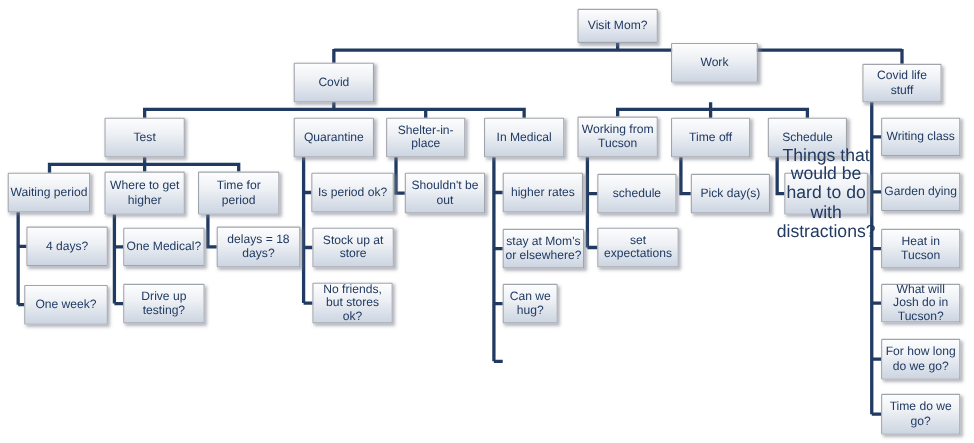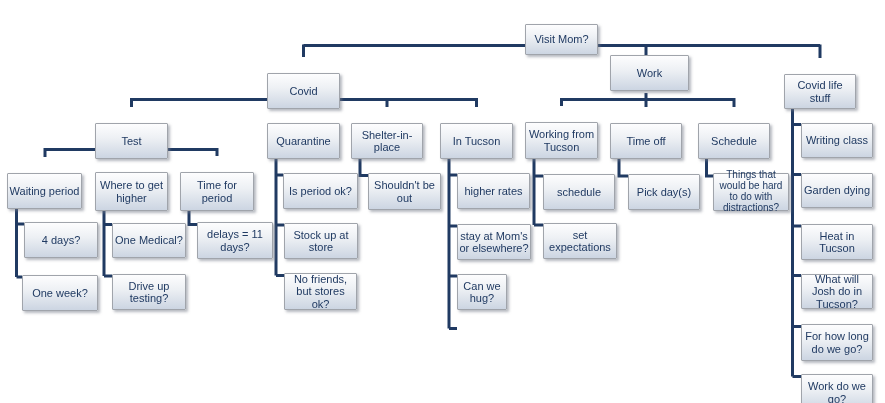--- a/index.html
+++ b/index.html
@@ -24,23 +24,22 @@
     justify-content: center;
     text-align: center;
     background: linear-gradient(180deg, #fdfdfe 0%, #edf0f4 42%, #ccd5e2 100%);
     border: 1px solid #a0a4ab;
     border-radius: 1px;
     box-shadow: 2px 2px 3px rgba(120,126,138,0.55);
     color: #203a62;
     font-size: 11px;
     line-height: 1.12;
     padding: 0 1px;
-    margin-top: 16px;
   }
-  .node.small { font-size: 10px; line-height: 1.08; }
+  .node.small { font-size: 16px; line-height: 1.08; }
 </style>
 </head>
 <body>
 
 <div class="canvas">
 
   <svg class="connectors" width="885" height="403" viewBox="0 0 885 403">
     <g fill="none" stroke="#203a62" stroke-width="3">
       <path d="M561.5 39 V47 M303.5 45.5 H820 M303.5 44.5 V57 M646 44.5 V57 M820 44.5 V58"></path>
       <path d="M303.5 93 V101 M131.5 99.5 H476.5 M131.5 98 V107 M387 98 V107 M476.5 98 V107"></path>
@@ -76,21 +75,21 @@
   <div class="node" style="left:95px;top:107px;width:73px;height:36px">
     <span>Test</span>
   </div>
   <div class="node" style="left:267px;top:107px;width:73px;height:36px">
     <span>Quarantine</span>
   </div>
   <div class="node" style="left:351px;top:107px;width:72px;height:36px">
     <span>Shelter-in-place</span>
   </div>
   <div class="node" style="left:440px;top:107px;width:73px;height:36px">
-    <span>In Tucson</span>
+    <span>In Medical</span>
   </div>
 
   <div class="node" style="left:525px;top:106px;width:73px;height:37px">
     <span>Working from Tucson</span>
   </div>
   <div class="node" style="left:610px;top:107px;width:72px;height:36px">
     <span>Time off</span>
   </div>
   <div class="node" style="left:698px;top:107px;width:72px;height:36px">
     <span>Schedule</span>
@@ -114,21 +113,21 @@
   </div>
 
   <div class="node" style="left:112px;top:207px;width:74px;height:35px">
     <span>One Medical?</span>
   </div>
   <div class="node" style="left:112px;top:258px;width:74px;height:36px">
     <span>Drive up testing?</span>
   </div>
 
   <div class="node" style="left:197px;top:206px;width:76px;height:37px">
-    <span>delays = 11 days?</span>
+    <span>delays = 18 days?</span>
   </div>
 
   <div class="node" style="left:283px;top:157px;width:75px;height:36px">
     <span>Is period ok?</span>
   </div>
   <div class="node" style="left:284px;top:207px;width:74px;height:36px">
     <span>Stock up at store</span>
   </div>
   <div class="node" style="left:284px;top:257px;width:73px;height:37px">
     <span>No friends, but stores ok?</span>
@@ -172,16 +171,16 @@
   <div class="node" style="left:801px;top:208px;width:72px;height:36px">
     <span>Heat in Tucson</span>
   </div>
   <div class="node" style="left:801px;top:258px;width:72px;height:35px">
     <span>What will Josh do in Tucson?</span>
   </div>
   <div class="node" style="left:801px;top:308px;width:72px;height:37px">
     <span>For how long do we go?</span>
   </div>
   <div class="node" style="left:801px;top:358px;width:72px;height:37px">
-    <span>Work do we go?</span>
+    <span>Time do we go?</span>
   </div>
 
 </div>
 
 </body></html>

